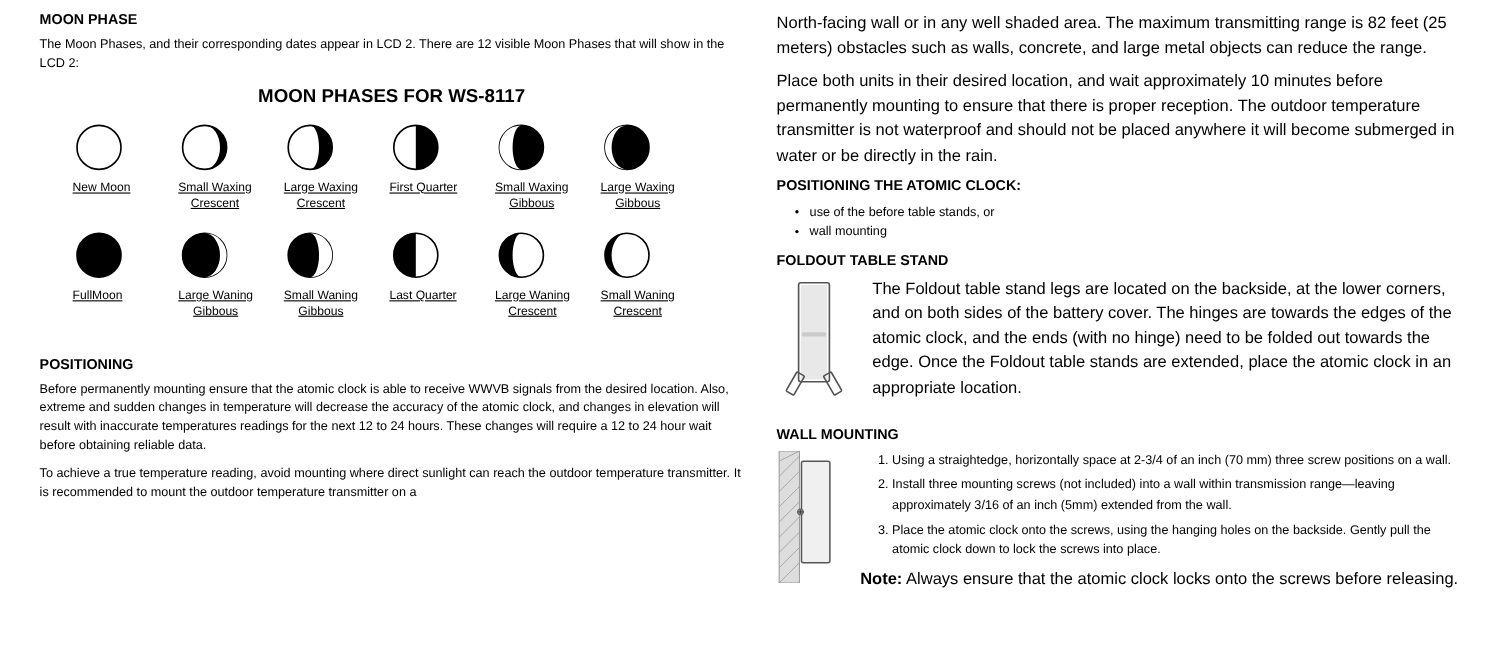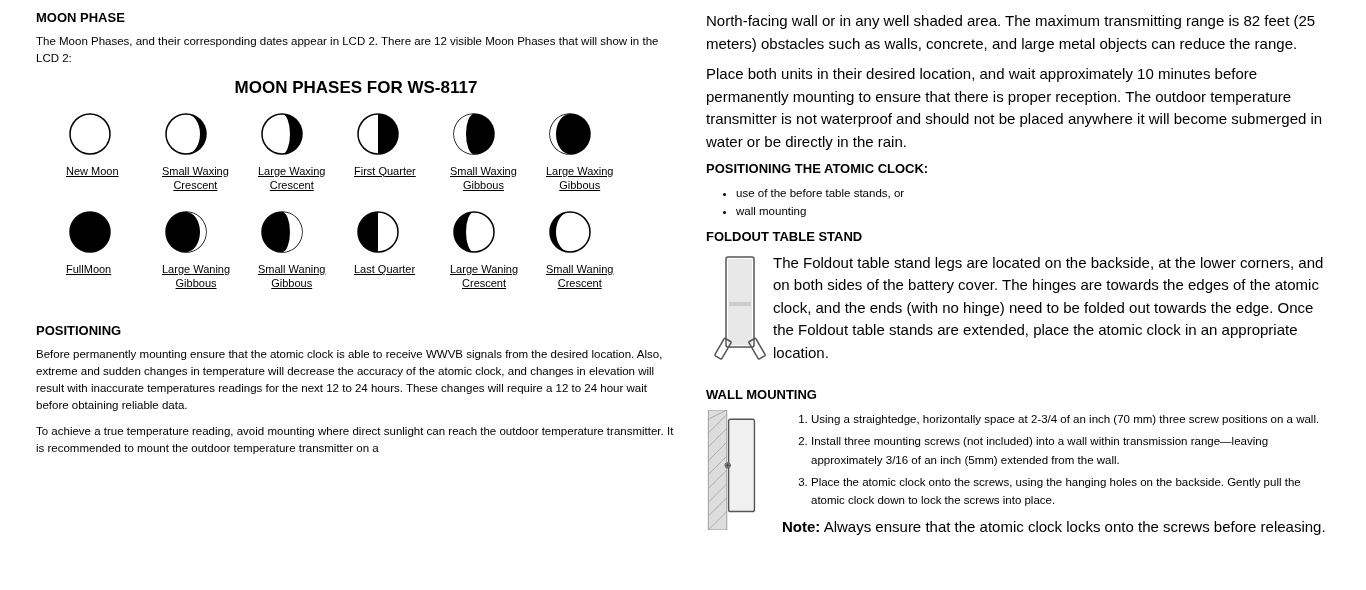--- a/index.html
+++ b/index.html
@@ -85,21 +85,21 @@
     ul li {
       font-size: 11.5px;
       line-height: 1.6;
       list-style-type: disc;
     }
     .foldout-section {
       margin-bottom: 12px;
     }
     .foldout-content {
       display: flex;
-      gap: 7px;
+      gap: 27px;
       align-items: flex-start;
     }
     .foldout-image {
       width: 60px;
       flex-shrink: 0;
     }
     .foldout-image svg {
       width: 60px;
       height: 120px;
     }

